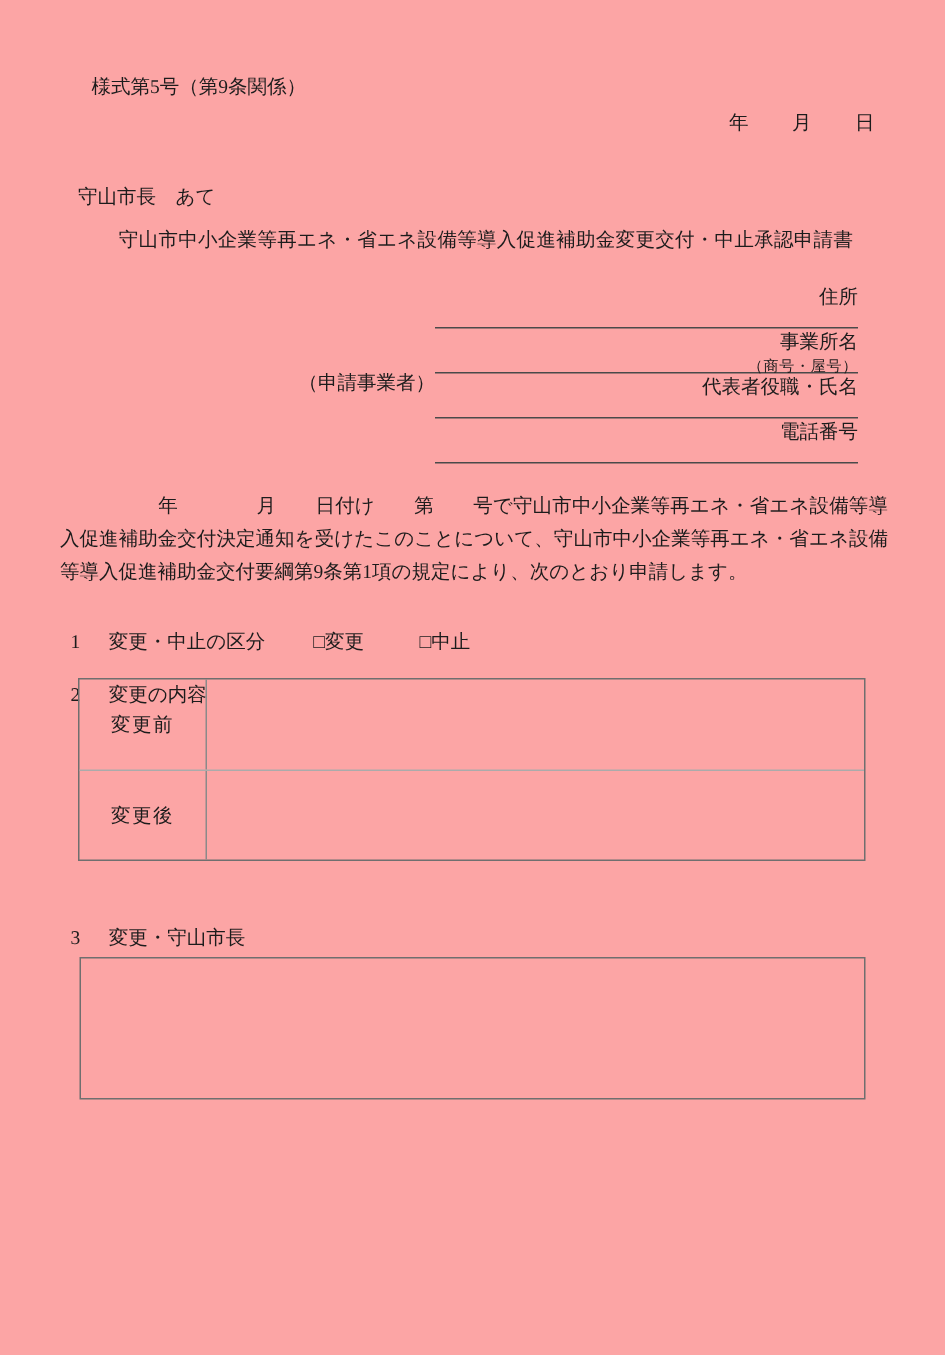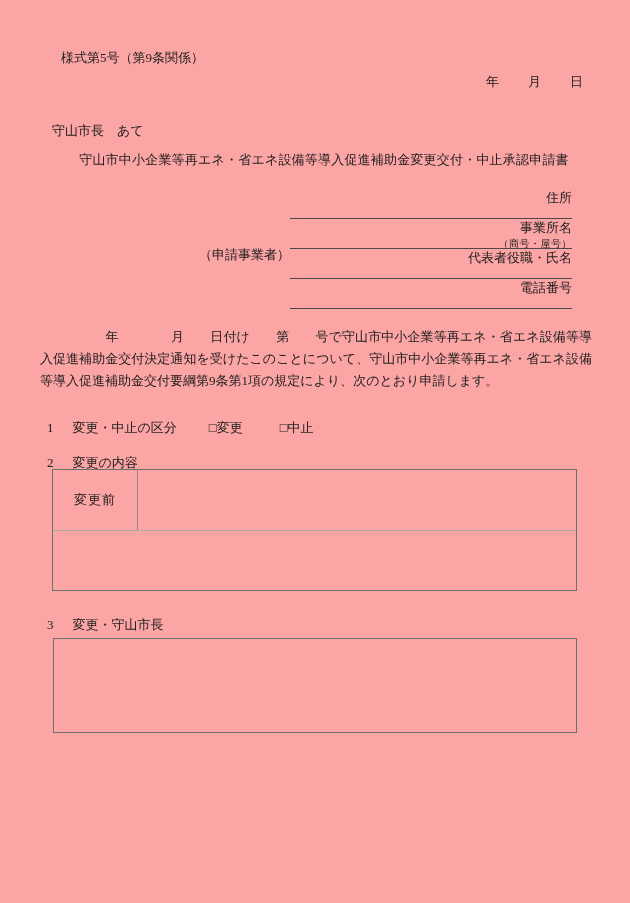--- a/index.html
+++ b/index.html
@@ -67,21 +67,21 @@
 
   .section-line { display: flex; align-items: baseline; }
   .sec1 { left: 47px; top: 419px; }
   .sec2 { left: 47px; top: 454px; }
   .sec3 { left: 47px; top: 616px; }
   .sec-heading { margin-left: 19px; }
   .opt1 { margin-left: 32px; }
   .opt2 { margin-left: 37px; }
 
   .change-table {
-    left: 52px; top: 469px;
+    left: 52px; top: 452px;
     width: 525px;
     border: 1px solid #6f6f6f;
     box-sizing: border-box;
   }
   .t-row { display: flex; height: 60px; }
   .t-row-divider { border-bottom: 1px solid #ababab; }
   .t-row-after { height: 59px; }
   .t-label {
     width: 85px;
     border-right: 1px solid #8a8a8a;
@@ -152,20 +152,21 @@
     <span>2</span>
     <span class="sec-heading">変更の内容</span>
   </div>
 
   <div class="abs change-table">
     <div class="t-row t-row-divider">
       <div class="t-label">変更前</div>
       <div class="t-value"></div>
     </div>
     <div class="t-row t-row-after">
+      <div class="t-label">変更後</div>
       <div class="t-value"></div>
     </div>
   </div>
 
   <div class="abs section-line sec3">
     <span>3</span>
     <span class="sec-heading">変更・守山市長</span>
   </div>
 
   <div class="abs reason-box"></div>

